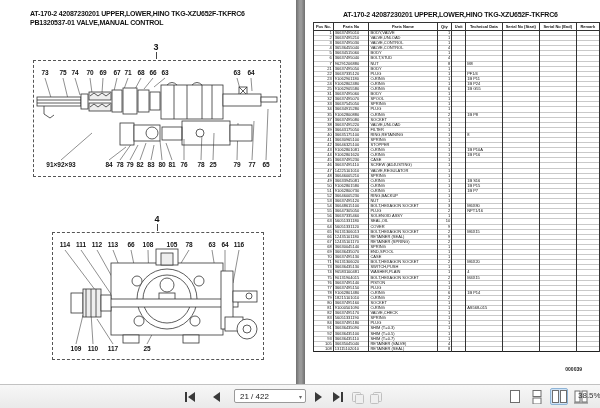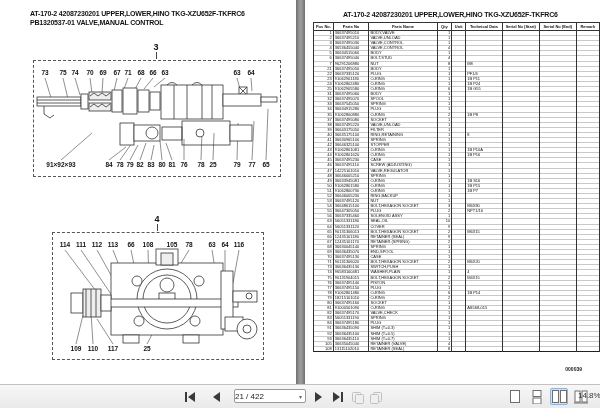--- a/index.html
+++ b/index.html
@@ -42,21 +42,21 @@
   .c0{width:18px;} .c1{width:38px;} .c2{width:76px;} .c3{width:15px;} .c4{width:13px;}
   .c5{width:37px;} .c6{width:37px;} .c7{width:37px;} .c8{width:24px;}
   .rp-footnum{position:absolute;right:18px;top:366px;font-size:5px;font-weight:bold;color:#222;}
   
   .toolbar{position:absolute;left:0;top:384px;width:600px;height:24px;
     background:linear-gradient(#f7f7f7,#e9e9e9);border-top:1px solid #c2c2c2;}
   .tb-btn{position:absolute;top:4px;width:16px;height:16px;display:flex;align-items:center;
     justify-content:center;border-radius:2px;}
   .page-box{position:absolute;left:234px;top:4px;width:72px;height:14px;background:#fff;
     border:1px solid #9a9a9a;border-radius:2px;font-size:8px;color:#222;line-height:14px;
-    box-sizing:border-box;}
+    padding-left:5px;box-sizing:border-box;}
   .page-box .caret{position:absolute;right:3px;top:0;font-size:6px;color:#666;line-height:14px;}
   .view-icons{position:absolute;top:3px;left:506px;display:flex;align-items:center;gap:4px;}
   .vicon{width:18px;height:17px;display:flex;align-items:center;justify-content:center;gap:1px;
     border-radius:2px;}
   .vicon.active{background:#cfe3f6;border:1px solid #8fb4d6;box-sizing:border-box;}
   .pg{background:#fff;border:1px solid #6e6e6e;}
   .pg.s1{width:8px;height:11px;}
   .pg.s2{width:5px;height:11px;}
   .zoom-text{position:absolute;left:578px;top:6px;font-size:8px;color:#333;white-space:nowrap;}
 </style>
@@ -1008,14 +1008,14 @@
       <div class="pg s2"></div>
     </div>
     <div class="vicon">
       <svg width="14" height="14" fill="#fff" stroke="#6e6e6e">
         <rect x="1" y="1" width="5" height="11"></rect>
           <rect x="8" y="1" width="5" height="11"></rect>
         <line x1="0" y1="13" x2="14" y2="13"></line>
       </svg>
     </div>
   </div>
-  <div class="zoom-text">14.8%</div>
+  <div class="zoom-text">38.5%</div>
 </div>
 
 </body></html>

